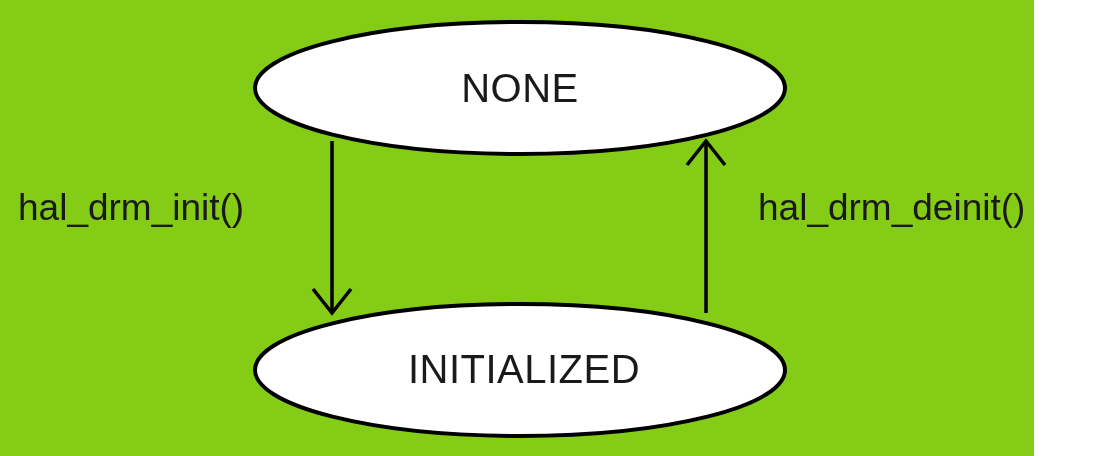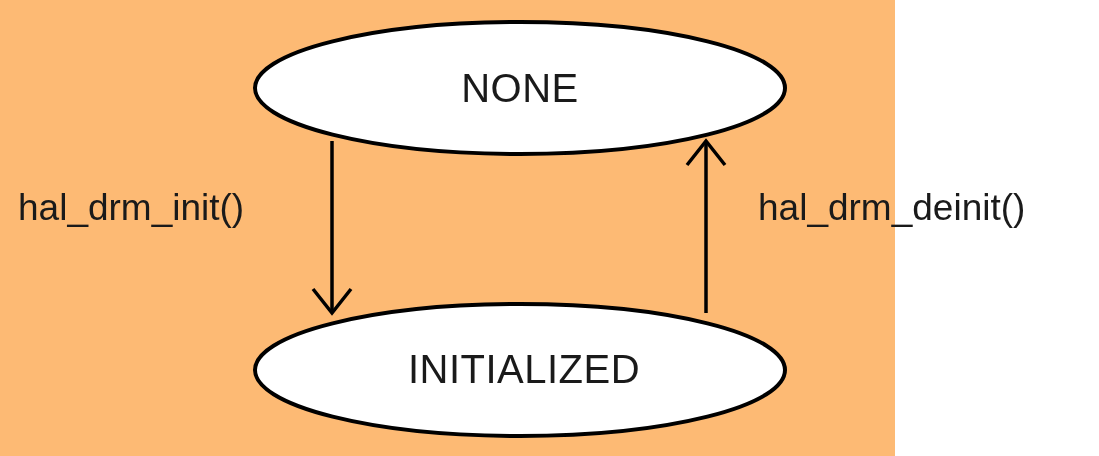--- a/index.html
+++ b/index.html
@@ -9,23 +9,23 @@
     background: #ffffff;
   }
   body {
     font-family: "Liberation Sans", sans-serif;
     width: 1099px;
     height: 456px;
     overflow: hidden;
   }
   #diagram-root {
     position: relative;
-    width: 895px;
+    width: 1034px;
     height: 456px;
-    background: #fdba74;
+    background: #84cc16;
   }
   svg#state-diagram {
     display: block;
     width: 1099px;
     height: 456px;
   }
   .state-ellipse {
     fill: #ffffff;
     stroke: #000000;
     stroke-width: 4;

